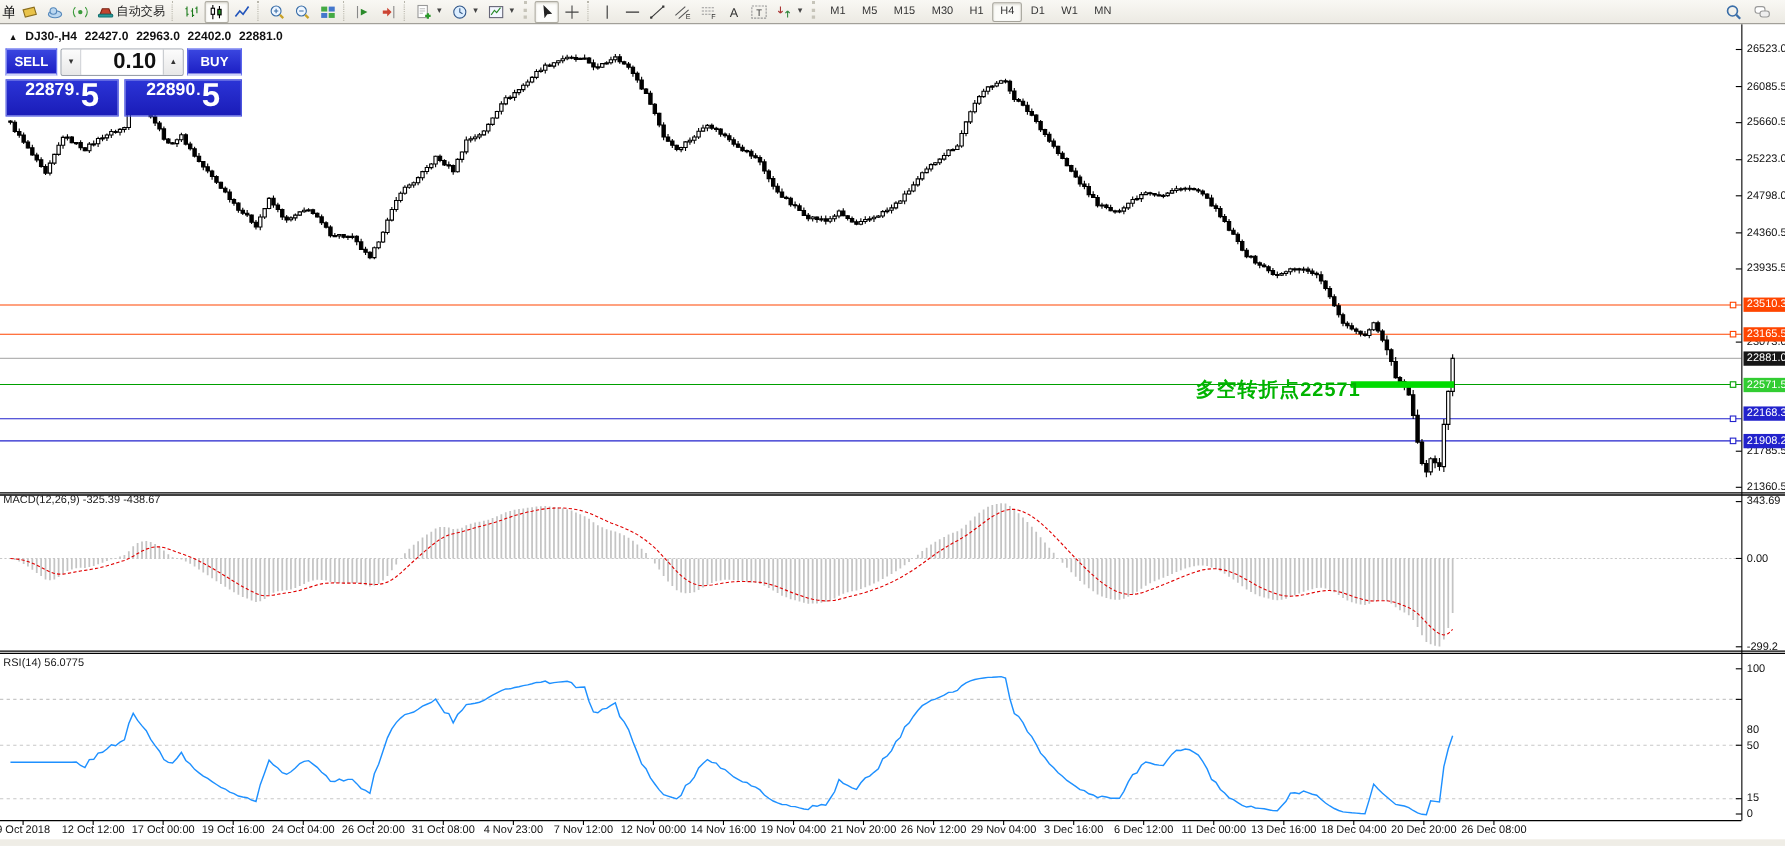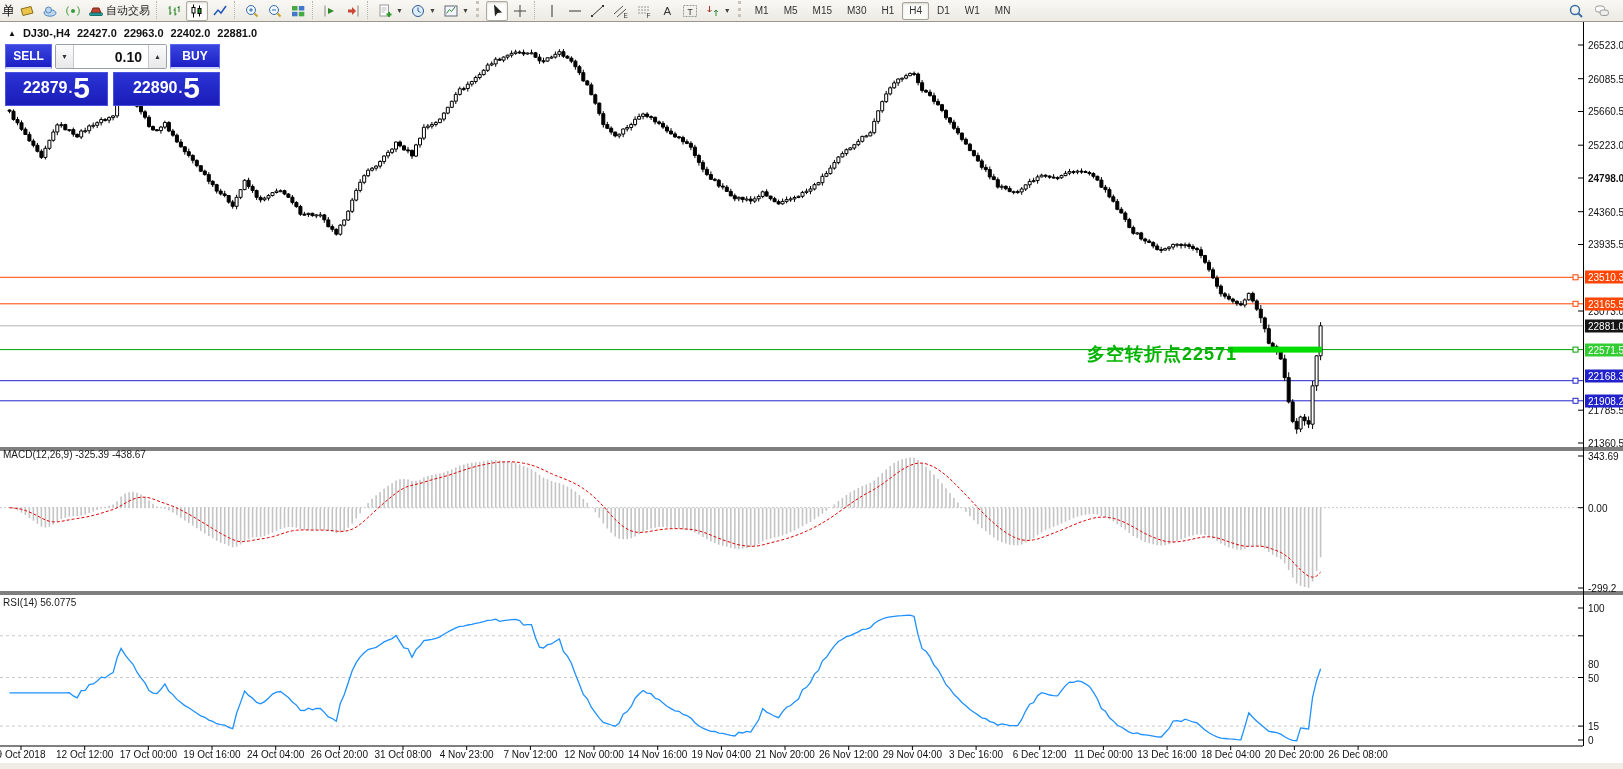--- a/index.html
+++ b/index.html
@@ -44,23 +44,23 @@
   #tp-top{display:flex;height:25px;gap:3px}
   .tp-btn{background:linear-gradient(#3a46e0,#1c1fc4);color:#fff;font-size:12px;border:1px solid #5a66ee;
     display:flex;align-items:center;justify-content:center;border-bottom:2px solid #cdd2f8}
   #tp-sell-btn{width:47px}
   #tp-buy-btn{width:50px}
   #tp-lot{flex:1;display:flex;border:1px solid #9aa0aa;background:#fff;border-radius:2px;overflow:hidden}
   .lot-btn{width:18px;display:flex;align-items:center;justify-content:center;font-size:7px;color:#333;
     background:linear-gradient(#fcfcfc,#e8e8e8);border-right:1px solid #c5c8cd}
   .lot-btn.right{border-right:none;border-left:1px solid #c5c8cd}
   #lot-value{flex:1;display:flex;align-items:center;justify-content:flex-end;padding-right:6px;
-    font-size:14px;color:#111;background:#fff}
+    font-size:20px;color:#111;background:#fff}
   #tp-bottom{display:flex;margin-top:3px;height:34px;gap:5px}
-  .tp-price{background:linear-gradient(#2b34d6,#1a1cb8);color:#fff;display:flex;align-items:center;
+  .tp-price{background:linear-gradient(#2b34d6,#1a1cb8);color:#fff;display:flex;align-items:flex-start;
     justify-content:center;padding-bottom:2px;border:1px solid #4a54e0}
   #tp-sell-price{width:103px}
   #tp-buy-price{width:107px}
   .p-main{font-size:16px;line-height:18px}
   .p-dot{font-size:14px;line-height:16px;margin:0 1px}
   .p-big{font-size:30px;line-height:28px}
 </style>
 </head>
 <body>
 
@@ -371,21 +371,21 @@
     <span>RSI(14)</span>&nbsp;<span>56.0775</span>
   </div>
 
   <div id="annotation">多空转折点22571</div>
 
   <div id="price-axis">
       <div class="axis-label" style="top: 45px;">26523.0</div>
       <div class="axis-label" style="top: 78.7288px;">26085.5</div>
       <div class="axis-label" style="top: 111.494px;">25660.5</div>
       <div class="axis-label" style="top: 145.223px;">25223.0</div>
-      <div class="axis-label" style="top: 177.988px; font-weight: bold;">24798.0</div>
+      <div class="axis-label" style="top: 177.988px;">24798.0</div>
       <div class="axis-label" style="top: 211.717px;">24360.5</div>
       <div class="axis-label" style="top: 244.482px;">23935.5</div>
       <div class="axis-label" style="top: 310.976px;">23073.0</div>
       <div class="axis-label" style="top: 410.235px;">21785.5</div>
       <div class="axis-label" style="top: 443px;">21360.5</div>
       <div class="level-label" style="top: 277.262px; background: rgb(255, 69, 0);">23510.3</div>
       <div class="level-label" style="top: 303.845px; background: rgb(255, 69, 0);">23165.5</div>
       <div class="level-label" style="top: 325.778px; background: rgb(21, 21, 21);">22881.0</div>
       <div class="level-label" style="top: 349.639px; background: rgb(50, 205, 50);">22571.5</div>
       <div class="level-label" style="top: 376px; background: rgb(34, 34, 204);">22168.3</div>

